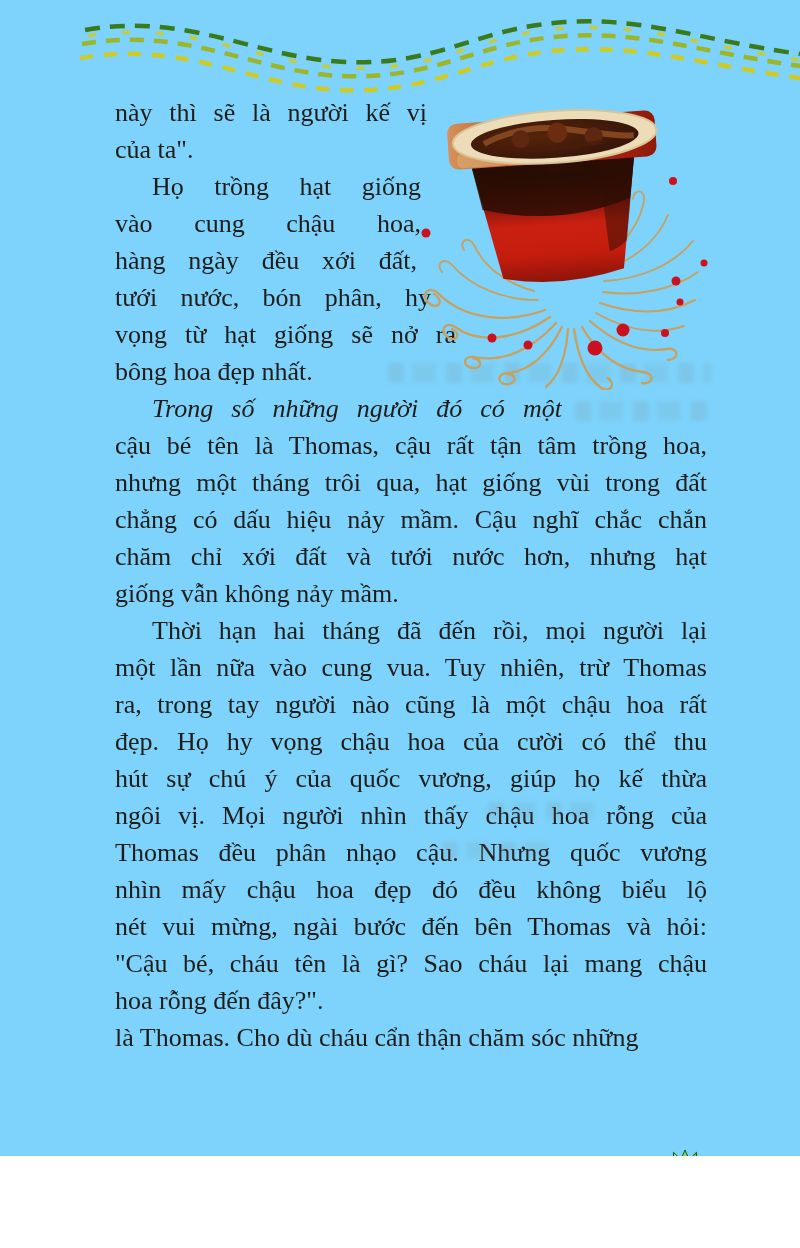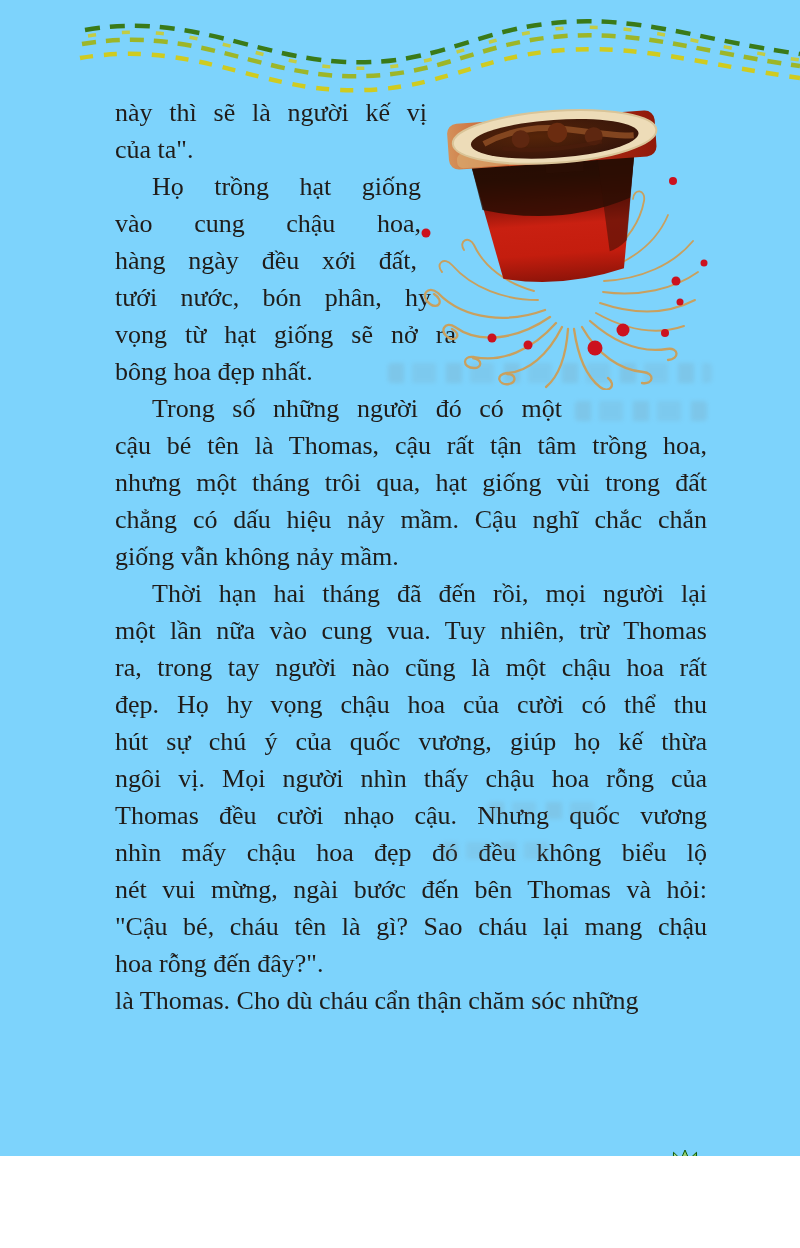--- a/index.html
+++ b/index.html
@@ -57,34 +57,35 @@
       </div>
       <div>
         <div class="line j ind" style="width: 306px;">Họ trồng hạt giống</div>
         <div class="line j" style="width: 306px;">vào cung chậu hoa,</div>
         <div class="line j" style="width: 302px;">hàng ngày đều xới đất,</div>
         <div class="line j" style="width: 316px;">tưới nước, bón phân, hy</div>
         <div class="line j" style="width: 341px;">vọng từ hạt giống sẽ nở ra</div>
         <div class="line" style="width: 341px;">bông hoa đẹp nhất.</div>
       </div>
       <div>
-        <div class="line j ind" style="width: 447px;">Trong số những người đó có một</div>
+        <div class="line j ind" style="width: 447px; font-style: italic;">Trong số những người đó có một</div>
         <div class="line j">cậu bé tên là Thomas, cậu rất tận tâm trồng hoa,</div>
         <div class="line j">nhưng một tháng trôi qua, hạt giống vùi trong đất</div>
         <div class="line j">chẳng có dấu hiệu nảy mầm. Cậu nghĩ chắc chắn</div>
+        <div class="line j">chăm chỉ xới đất và tưới nước hơn, nhưng hạt</div>
         <div class="line">giống vẫn không nảy mầm.</div>
       </div>
       <div>
         <div class="line j ind">Thời hạn hai tháng đã đến rồi, mọi người lại</div>
         <div class="line j">một lần nữa vào cung vua. Tuy nhiên, trừ Thomas</div>
         <div class="line j">ra, trong tay người nào cũng là một chậu hoa rất</div>
         <div class="line j">đẹp. Họ hy vọng chậu hoa của cười có thể thu</div>
         <div class="line j">hút sự chú ý của quốc vương, giúp họ kế thừa</div>
         <div class="line j">ngôi vị. Mọi người nhìn thấy chậu hoa rỗng của</div>
-        <div class="line j">Thomas đều cười nhạo cậu. Nhưng quốc vương</div>
+        <div class="line j">Thomas đều phân nhạo cậu. Nhưng quốc vương</div>
         <div class="line j">nhìn mấy chậu hoa đẹp đó đều không biểu lộ</div>
         <div class="line j">nét vui mừng, ngài bước đến bên Thomas và hỏi:</div>
         <div class="line j">"Cậu bé, cháu tên là gì? Sao cháu lại mang chậu</div>
         <div class="line">hoa rỗng đến đây?".</div>
       </div>
       <div>
         <div class="line">là Thomas. Cho dù cháu cẩn thận chăm sóc những</div>
       </div>
     </div>
 

